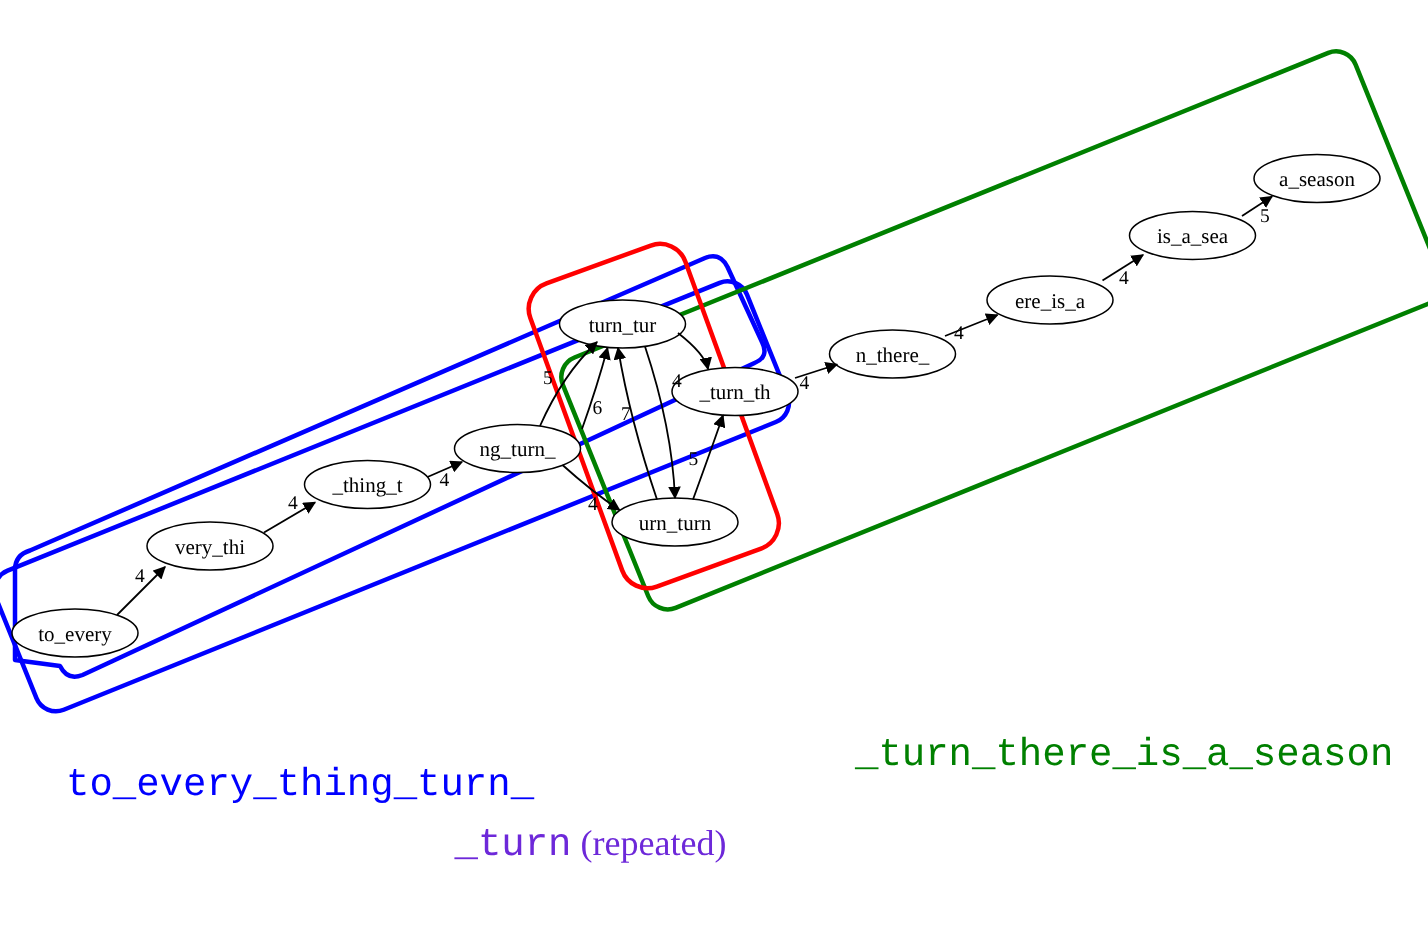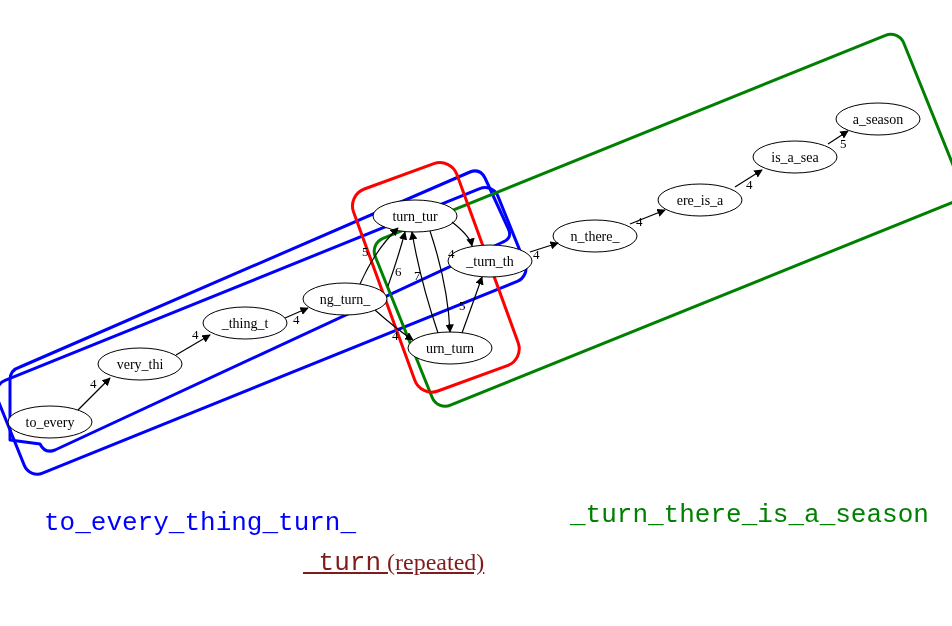--- a/index.html
+++ b/index.html
@@ -14,21 +14,21 @@
     display: block;
   }
   .caption {
     position: absolute;
     font-family: "Courier New", monospace;
     font-size: 26px;
     white-space: nowrap;
   }
   .caption.blue { color: #0000ff; }
   .caption.green { color: #008000; }
-  .caption.red { color: #7f1d1d; text-decoration: underline; }
+  .caption.red { color: #6d28d9; }
   .caption .plain { font-family: Georgia, "Times New Roman", serif; font-size: 24px; }
 </style>
 </head>
 <body>
 
 <svg width="952" height="626" viewBox="0 0 952 626">
   <defs>
     <marker id="arrow" viewBox="0 0 10 10" refX="9" refY="5" markerWidth="7" markerHeight="7" orient="auto-start-reverse">
       <path d="M 0 0 L 10 5 L 0 10 z" fill="#000"></path>
     </marker>
@@ -162,17 +162,17 @@
     <path d="M 735 187 L 762 170" marker-end="url(#arrow)"></path>
     <text x="746" y="189" stroke="none" fill="#000">4</text>
 
     <path d="M 828 144 L 848 131" marker-end="url(#arrow)"></path>
     <text x="840" y="148" stroke="none" fill="#000">5</text>
   </g>
 </svg>
 
 <div class="caption blue" style="left:44px; top:508px;">to_every_thing_turn_</div>
 
-<div class="caption green" style="left:570px; top:488px;margin-top:12px;">_turn_there_is_a_season</div>
+<div class="caption green" style="left:570px; top:488px;">_turn_there_is_a_season</div>
 
 <div class="caption red" style="left:303px; top:548px;">
   <span>_turn</span><span class="plain"> (repeated)</span>
 </div>
 
 </body></html>

